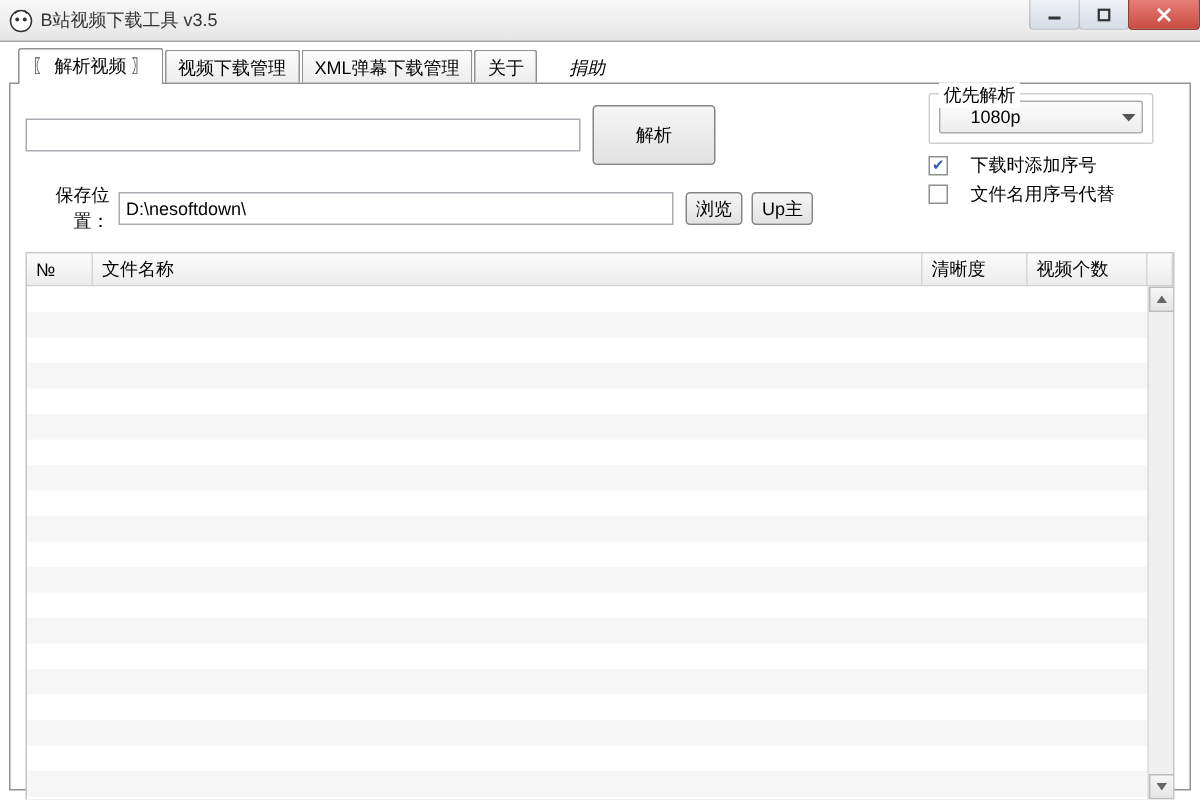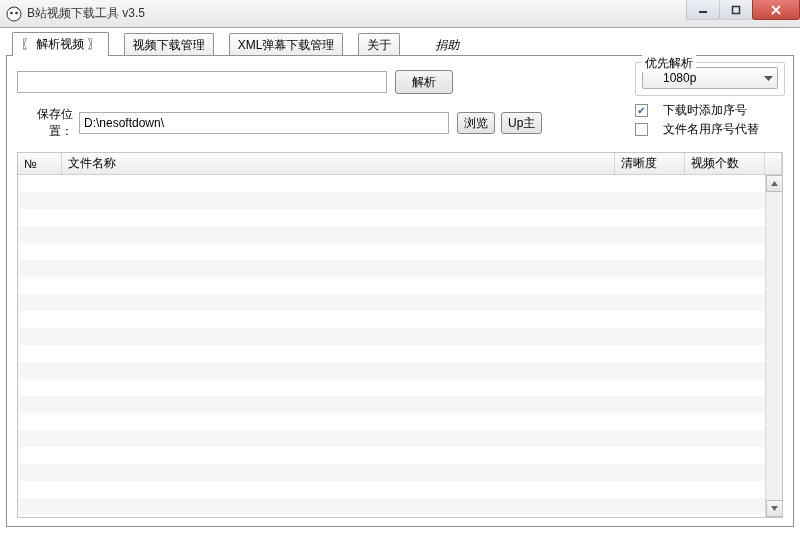--- a/index.html
+++ b/index.html
@@ -48,21 +48,21 @@
 
   .body-area {
     padding: 5px 6px 6px 6px;
     height: calc(533px - 28px);
   }
 
   .tabstrip {
     display:flex; align-items:flex-end;
     height: 22px;
     padding-left: 6px;
-    gap:16px;
+    gap:2px;
   }
   .tab {
     border: 1px solid #919191;
     border-bottom: none;
     background: linear-gradient(#fdfdfd,#ececec);
     padding: 3px 8px 2px 8px;
     font-size: 12px;
     border-radius: 2px 2px 0 0;
     margin-right:-1px;
     position:relative;
@@ -93,30 +93,30 @@
     border: 1px solid #abadb3;
     height: 22px;
     padding: 2px 4px;
     font: inherit;
     background:#fff;
   }
   .btn {
     border: 1px solid #858585;
     border-radius: 3px;
     background: linear-gradient(#f6f6f6,#e2e2e2);
-    height: 24px;
-    padding: 0 16px;
+    height: 40px;
+    padding: 0 28px;
     font: inherit;
     cursor: pointer;
   }
   .btn.sm { padding: 0 6px; height:22px; }
 
   .right-opts {
     position:absolute;
-    right: 8px; top: 6px;
+    right: 24px; top: 6px;
     width: 150px;
   }
   .fieldset {
     border: 1px solid #cfcfcf;
     border-radius:2px;
     padding: 4px 6px 6px 6px;
     margin-bottom:6px;
     position:relative;
   }
   .fieldset .legend {

